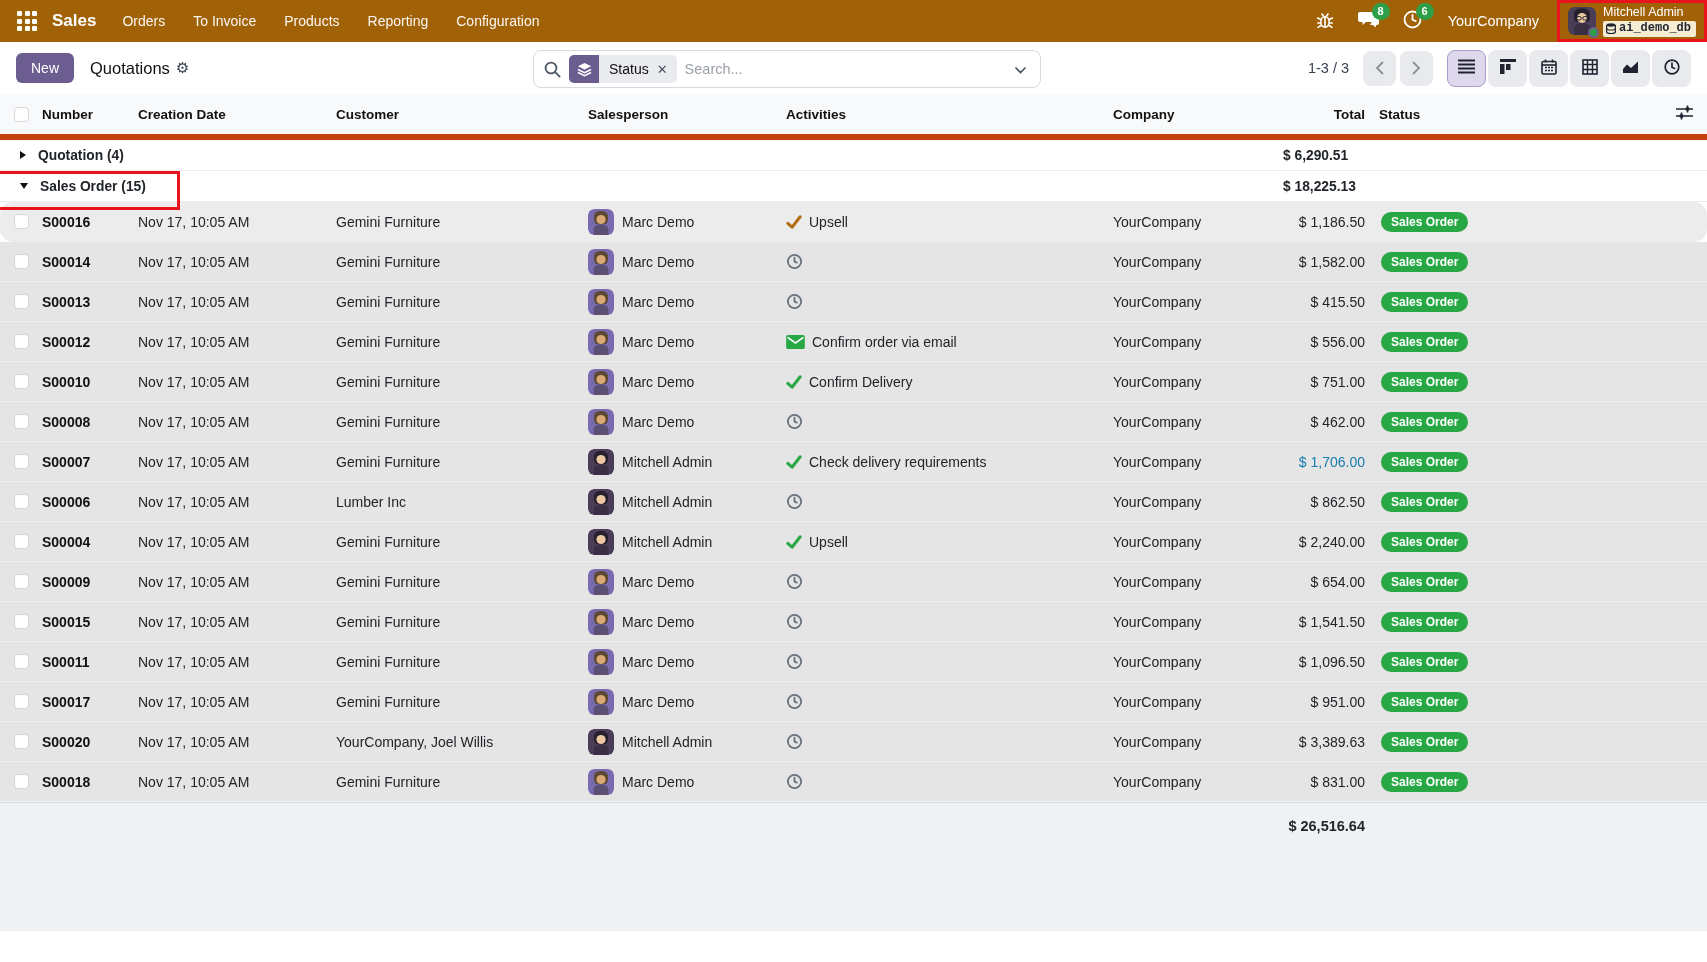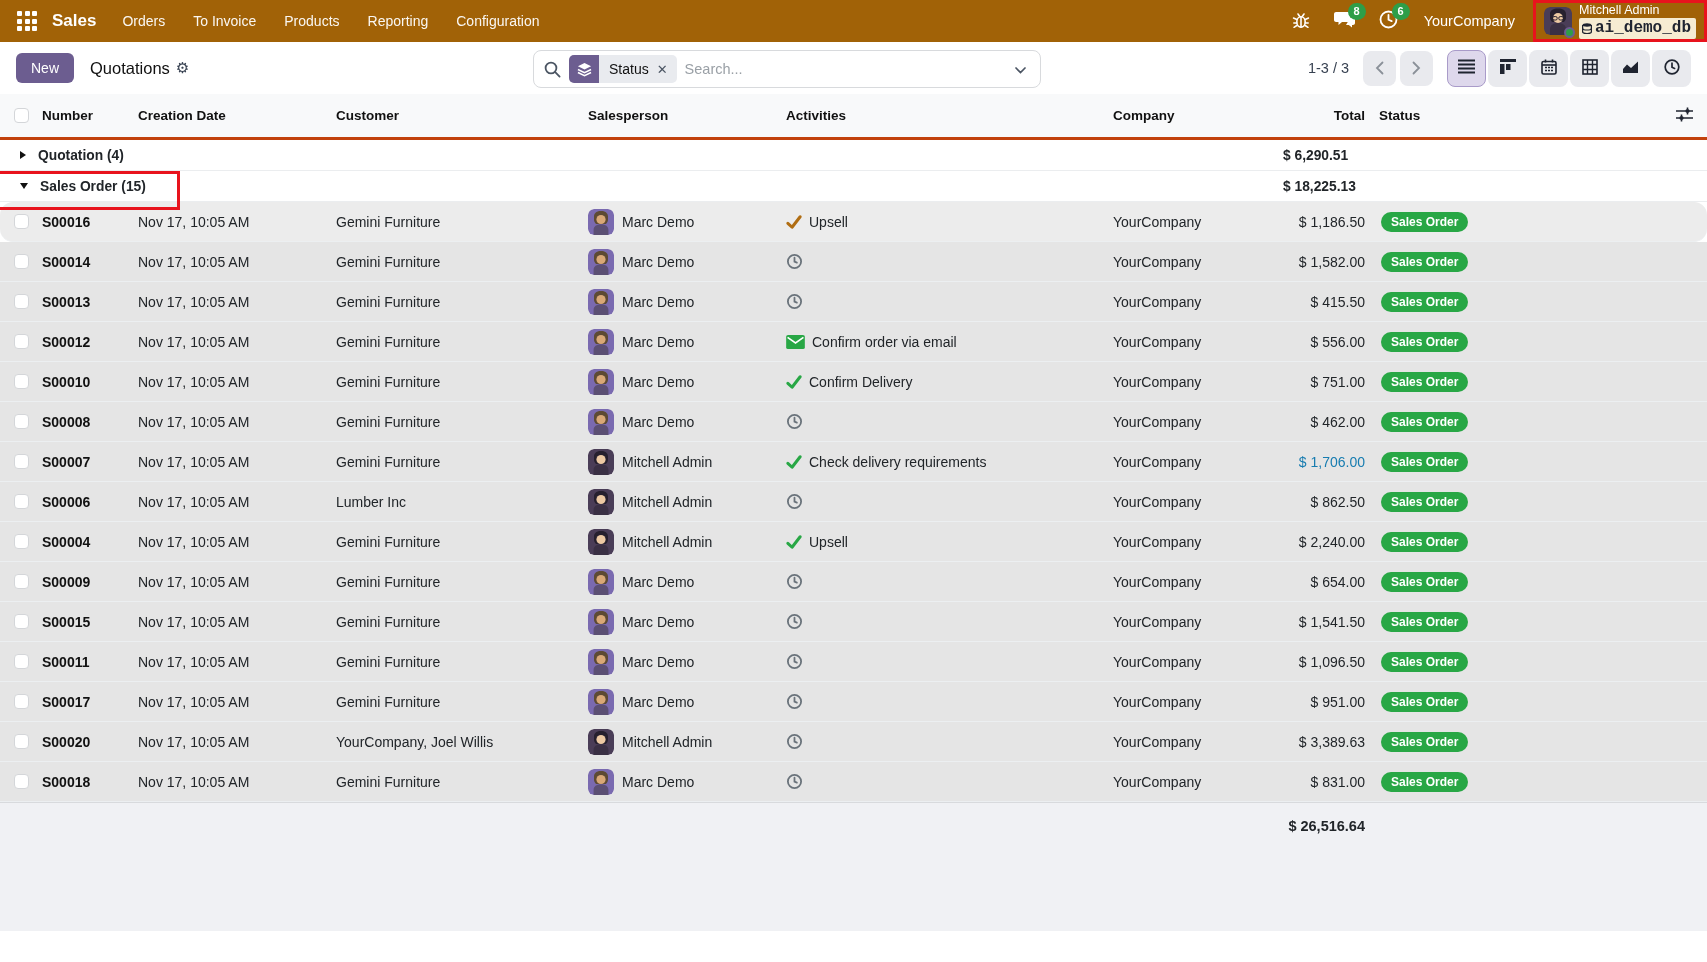--- a/index.html
+++ b/index.html
@@ -16,21 +16,21 @@
   .topbar-right { margin-left:auto; display:flex; align-items:center; gap:18px; height:100%; }
   .icon-btn { position:relative; width:22px; height:22px; display:flex; align-items:center; justify-content:center; cursor:pointer; }
   .badge { position:absolute; top:-7px; right:-10px; background:#2e9e48; color:#fff; font-size:11px; font-weight:700; border-radius:9px; min-width:18px; height:17px; line-height:17px; text-align:center; padding:0 4px; }
   .company-name { font-size:14.5px; margin-left:6px; }
   .user-menu { display:flex; align-items:center; gap:7px; height:42px; padding:0 8px 0 8px; border:3px solid #e8131d; cursor:pointer; }
   .user-avatar { position:relative; width:28px; height:28px; flex:0 0 auto; }
   .user-avatar svg { border-radius:6px; display:block; }
   .presence-dot { position:absolute; right:-3px; bottom:-3px; width:11px; height:11px; background:#2e9e48; border-radius:50%; border:2px solid #6c5d90; }
   .user-texts { display:flex; flex-direction:column; align-items:flex-start; line-height:1.15; }
   .user-name { font-size:12.5px; color:#fff; }
-  .db-chip { display:flex; align-items:center; gap:3px; background:#f6ecd2; color:#1f2430; font-size:16px; font-weight:700; padding:1px 5px 1px 3px; border-radius:2px; margin-top:1px; font-family:"Liberation Mono", monospace; }
+  .db-chip { display:flex; align-items:center; gap:3px; background:#f6ecd2; color:#1f2430; font-size:12px; font-weight:700; padding:1px 5px 1px 3px; border-radius:2px; margin-top:1px; font-family:"Liberation Mono", monospace; }
 
   
   .control { height:52px; background:#fff; display:flex; align-items:center; padding:0 16px; gap:8px; }
   .btn-new { background:#6c5d90; color:#fff; border:none; border-radius:6px; padding:7px 15px; font-size:14px; cursor:pointer; font-family:inherit; }
   .view-title { font-size:16.5px; font-weight:500; color:#111; margin-left:8px; display:flex; align-items:center; gap:6px; }
   .gear { font-size:15px; color:#374151; cursor:pointer; }
   .search-wrap { position:absolute; left:533px; width:508px; top:50px; height:38px; border:1px solid #d8dadd; border-radius:8px; display:flex; align-items:center; padding:0 8px 0 10px; background:#fff; }
   .search-wrap .mag { flex:0 0 auto; margin-right:8px; }
   .facet { display:flex; align-items:stretch; border-radius:5px; overflow:hidden; background:#e9ebef; height:28px; margin-right:8px; flex:0 0 auto; cursor:pointer; }
   .facet-icon { width:30px; background:#6c5d90; display:flex; align-items:center; justify-content:center; }
@@ -42,21 +42,21 @@
   .cp-right { margin-left:auto; display:flex; align-items:center; gap:14px; }
   .pager-text { font-size:14.5px; color:#374151; }
   .pager-btns { display:flex; gap:4px; }
   .pager-btn { width:33px; height:35px; background:#e9eaee; border:none; border-radius:8px; display:flex; align-items:center; justify-content:center; cursor:pointer; }
   .switcher { display:flex; gap:2px; }
   .sw-btn { width:39px; height:37px; background:#e9eaee; border:1px solid transparent; border-radius:8px; display:flex; align-items:center; justify-content:center; cursor:pointer; }
   .sw-btn.active { background:#ded8ec; border-color:#a99bc9; }
 
   
   .grid-row { display:grid; grid-template-columns:40px 96px 198px 252px 198px 327px 172px 90px 112px 1fr; align-items:center; }
-  .thead { height:46px; background:#f8f9fa; border-bottom:3px solid #c2410c; font-weight:700; font-size:13.5px; color:#111; }
+  .thead { height:46px; background:#f8f9fa; border-bottom:6px solid #c2410c; font-weight:700; font-size:13.5px; color:#111; }
   .th { padding-left:2px; }
   .th-checkbox, .row-checkbox { display:flex; justify-content:center; }
   .checkbox { width:15px; height:15px; border:1px solid #d4d6d9; border-radius:4px; background:#fff; cursor:pointer; }
   .th-total { text-align:right; padding-right:8px; }
   .th-status { padding-left:6px; }
   .th-options { display:flex; justify-content:flex-end; padding-right:14px; }
 
   .group-row { height:31px; background:#fff; border-bottom:1px solid #ebedef; font-weight:700; font-size:13.8px; cursor:pointer; }
   .group-label-cell { grid-column:1 / 7; display:flex; align-items:center; gap:12px; padding-left:20px; position:relative; }
   .caret { width:0; height:0; display:inline-block; }

